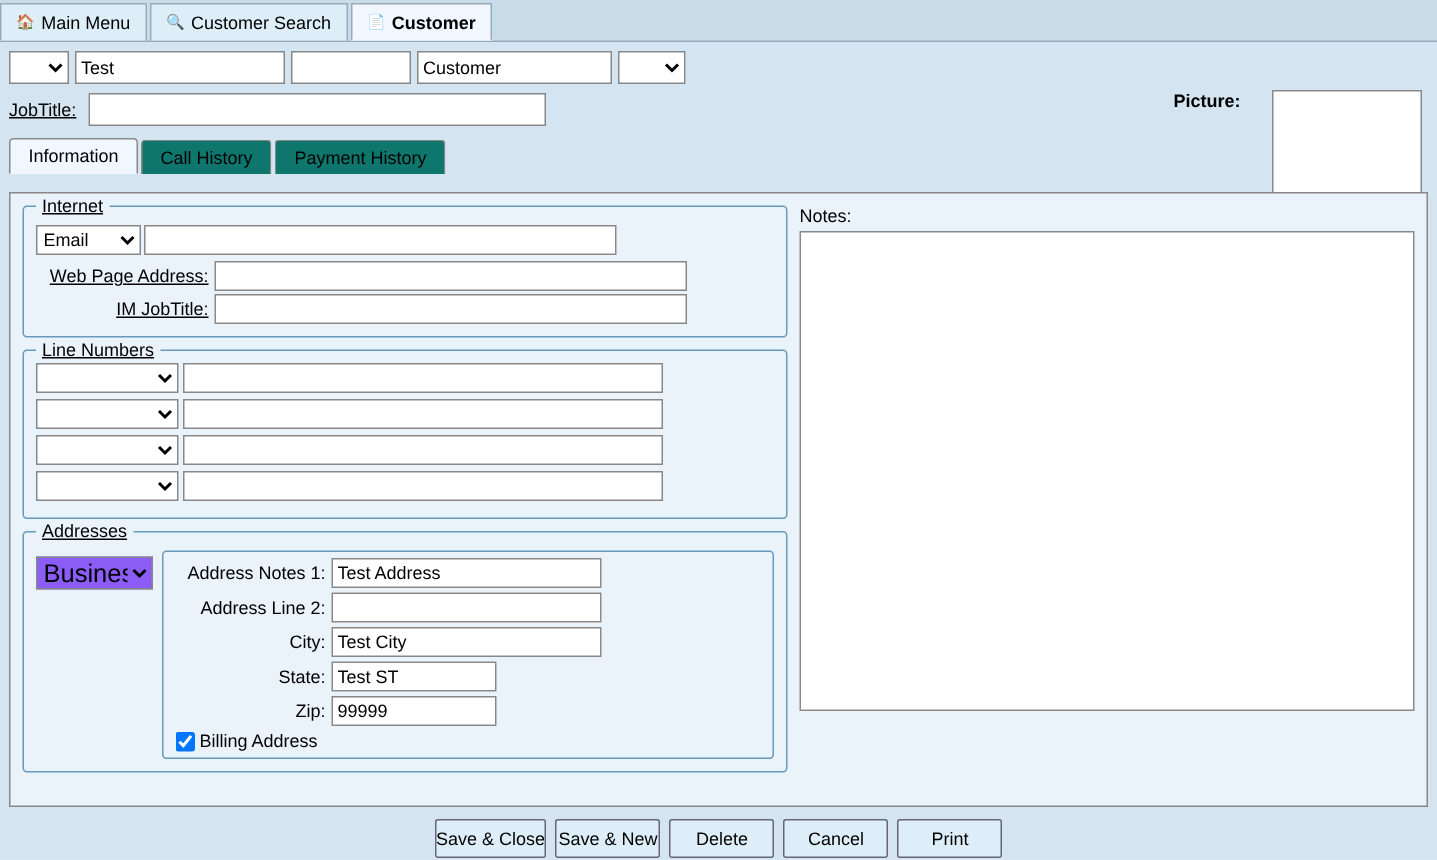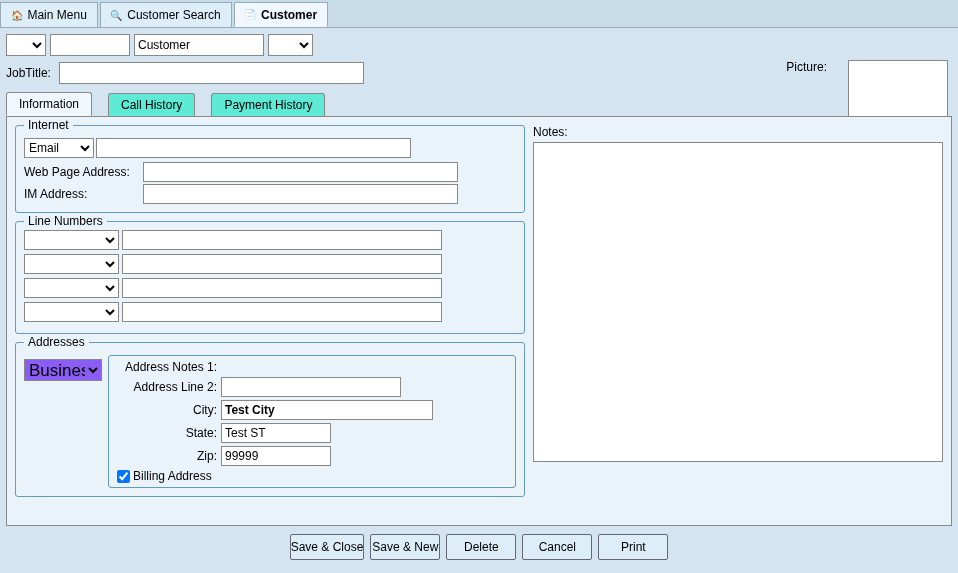--- a/index.html
+++ b/index.html
@@ -78,34 +78,33 @@
     
     .picture-box {
       position: absolute;
       top: 32px;
       right: 10px;
       width: 100px;
       height: 90px;
       border: 1px solid #888;
       background: white;
     }
-    .picture-label { font-size: 12px; position: absolute; top: 32px; right: 131px; }
+    .picture-label { font-size: 12px; position: absolute; top: 32px; right: 131px; font-weight: bold; }
 
     
     .tabs-row {
       display: flex;
       align-items: flex-end;
-      margin-bottom: 0;
-      gap: 14px;
+      margin-bottom: 12px;
     }
     .tab {
       padding: 4px 12px;
       border: 1px solid #888;
       border-bottom: none;
-      background: #5eead4;
+      background: #0f766e;
       cursor: pointer;
       font-size: 12px;
       margin-right: 2px;
       border-radius: 3px 3px 0 0;
     }
     .tab.active {
       background: #f0f7ff;
       border-bottom: 1px solid #f0f7ff;
       position: relative;
       z-index: 2;
@@ -143,31 +142,34 @@
       background: #eaf2fa;
     }
     .section-legend {
       font-size: 12px;
       font-weight: normal;
       padding: 0 4px;
       background: #eaf2fa;
       position: absolute;
       top: -8px;
       left: 8px;
+      text-decoration: underline;
     }
 
     .field-row {
       display: flex;
       align-items: center;
       margin-bottom: 0;
       margin-top: 2px;
     }
     .field-label {
+      text-align: right;
       font-size: 12px;
       margin-right: 4px;
+      text-decoration: underline;
     }
     .field-input {
       height: 20px;
       border: 1px solid #888;
       background: white;
       font-size: 12px;
       padding: 1px 3px;
     }
 
     
@@ -322,20 +324,21 @@
   <div class="picture-box"></div>
 
   <div class="header-row">
     <select class="header-select">
       <option></option>
       <option>Mr.</option>
       <option>Mrs.</option>
       <option>Ms.</option>
       <option>Dr.</option>
     </select>
+    <input class="header-input name-input" type="text" value="Test" style="">
     <input class="header-input name-input" type="text" style="width: 80px;">
     <input class="header-input customer-input" type="text" value="Customer" style="">
     <select class="suffix-select">
       <option></option>
       <option>Jr.</option>
       <option>Sr.</option>
       <option>III</option>
     </select>
   </div>
 
@@ -368,21 +371,21 @@
               <option>Email</option>
               <option>Email 2</option>
             </select>
             <input class="email-input" type="text" style="">
           </div>
           <div class="field-row">
             <span class="field-label" style="width:115px;">Web Page Address:</span>
             <input class="field-input" style="width: 315px;" type="text">
           </div>
           <div class="field-row">
-            <span class="field-label" style="width:115px;">IM Address:</span>
+            <span class="field-label" style="width:115px;">IM JobTitle:</span>
             <input class="field-input" style="width: 315px;" type="text">
           </div>
         </div>
 
         <div class="section-group">
           <span class="section-legend">Line Numbers</span>
           <div class="phone-row">
             <select class="phone-select"><option></option><option>Home</option><option>Mobile</option><option>Work</option><option>Fax</option></select>
             <input class="phone-input" type="text" style="">
           </div>
@@ -406,28 +409,29 @@
             <div style="display:flex;flex-direction:column;align-items:flex-start;padding-top:4px;">
               <select class="addr-type-select">
                 <option>Business</option>
                 <option>Home</option>
                 <option>Other</option>
               </select>
             </div>
             <div class="addr-fields">
               <div class="addr-field-row">
                 <span class="addr-label">Address Notes 1:</span>
+                <input class="addr-input" style="width: 180px;" type="text" value="Test Address">
               </div>
               <div class="addr-field-row">
                 <span class="addr-label">Address Line 2:</span>
                 <input class="addr-input" style="width: 180px;" type="text">
               </div>
               <div class="addr-field-row">
                 <span class="addr-label">City:</span>
-                <input class="addr-input" style="width: 212px; font-weight: bold;" type="text" value="Test City">
+                <input class="addr-input" style="width: 180px;" type="text" value="Test City">
               </div>
               <div class="addr-field-row">
                 <span class="addr-label">State:</span>
                 <input class="addr-input" style="width: 110px;" type="text" value="Test ST">
               </div>
               <div class="addr-field-row">
                 <span class="addr-label">Zip:</span>
                 <input class="addr-input" style="width: 110px;" type="text" value="99999">
               </div>
               <div class="checkbox-row">

